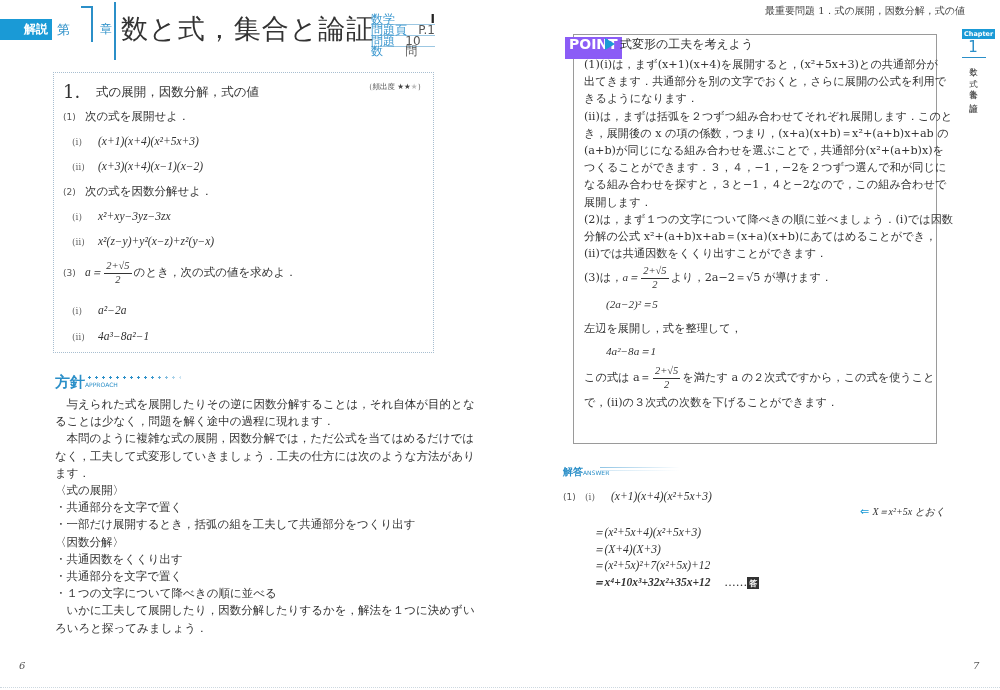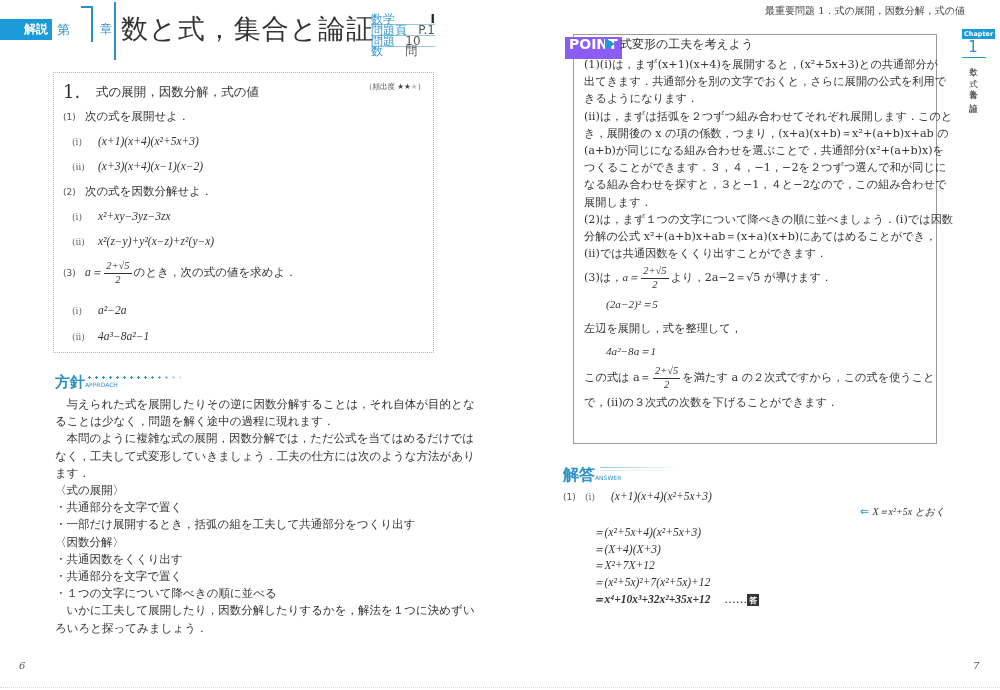--- a/index.html
+++ b/index.html
@@ -53,21 +53,21 @@
   .point-box { left: 573px; top: 34px; width: 364px; height: 410px; border: 1.5px solid #9a9a9a; background: #fff; }
   .point-tag { left: 565px; top: 37px; background: #8b5cf6; color: #fff; font-family: "DejaVu Sans", sans-serif; font-weight: bold;
     font-size: 14px; padding: 1px 4px; height: 22px; line-height: 13px; }
   .point-arrow { left: 605px; top: 38px; width: 0; height: 0; border-left: 10px solid #1a9ad6; border-top: 6px solid transparent; border-bottom: 6px solid transparent; }
   .point-title { left: 620px; top: 36px; font-size: 12px; font-family: "DejaVu Sans", sans-serif; color: #333; }
   .point-body { left: 584px; top: 56px; width: 350px; font-size: 11.2px; line-height: 17.2px; }
   .point-body p { white-space: nowrap; }
   .indent { padding-left: 22px; }
 
   .answer-h { left: 563px; top: 465px; }
-  .answer-h .jp { color: #2b8fc8; font-size: 16px; font-family: "DejaVu Sans", sans-serif; font-weight: bold; }
+  .answer-h .jp { color: #2b8fc8; font-size: 10px; font-family: "DejaVu Sans", sans-serif; font-weight: bold; }
   .answer-h .en { color: #2b8fc8; font-size: 6px; font-family: "DejaVu Sans", sans-serif; }
   .answer-line { left: 600px; top: 467px; width: 80px; height: 1px; background: linear-gradient(to right, #8fc4e4, rgba(255,255,255,0)); }
   .answer-line2 { left: 600px; top: 470px; width: 80px; height: 1px; background: linear-gradient(to right, #cfe6f4, rgba(255,255,255,0)); }
   .answer-body { left: 563px; top: 488px; width: 380px; font-size: 11.5px; line-height: 16.8px; }
   .answer-body p { white-space: nowrap; }
   .side-note { left: 860px; top: 505px; font-size: 10px; white-space: nowrap; }
   .side-note .arr { color: #1a9ad6; font-family: "DejaVu Sans", sans-serif; font-size: 11px; }
   .ans-mark { display: inline-block; border: 1px solid #333; font-size: 8px; padding: 0 1px; line-height: 10px; font-style: normal; font-weight: bold; background:#333; color:#fff; }
 
   
@@ -202,21 +202,20 @@
 </div>
 <div class="abs answer-line"></div>
 <div class="abs answer-line2"></div>
 
 <div class="abs answer-body">
   <p>
     <span class="lbl">(1)</span><span class="lbl-roman">(ⅰ)</span><span class="math">(x+1)(x+4)(x²+5x+3)</span>
   </p>
   <p class="math" style="padding-left:30px;margin-top:18px;">＝(x²+5x+4)(x²+5x+3)</p>
   <p class="math" style="padding-left:30px;">＝(X+4)(X+3)</p>
-  <p class="math" style="padding-left:30px;">＝X²+7X+12</p>
   <p class="math" style="padding-left:30px;">＝(x²+5x)²+7(x²+5x)+12</p>
   <p style="padding-left:30px;">
     <span class="math" style="font-weight:bold;">＝x⁴+10x³+32x²+35x+12</span>
     <span style="margin-left:10px;">……</span><span class="ans-mark">答</span>
   </p>
 </div>
 
 <div class="abs side-note">
   <span class="arr">⇐</span>
   <span class="math">X＝x²+5x とおく</span>

